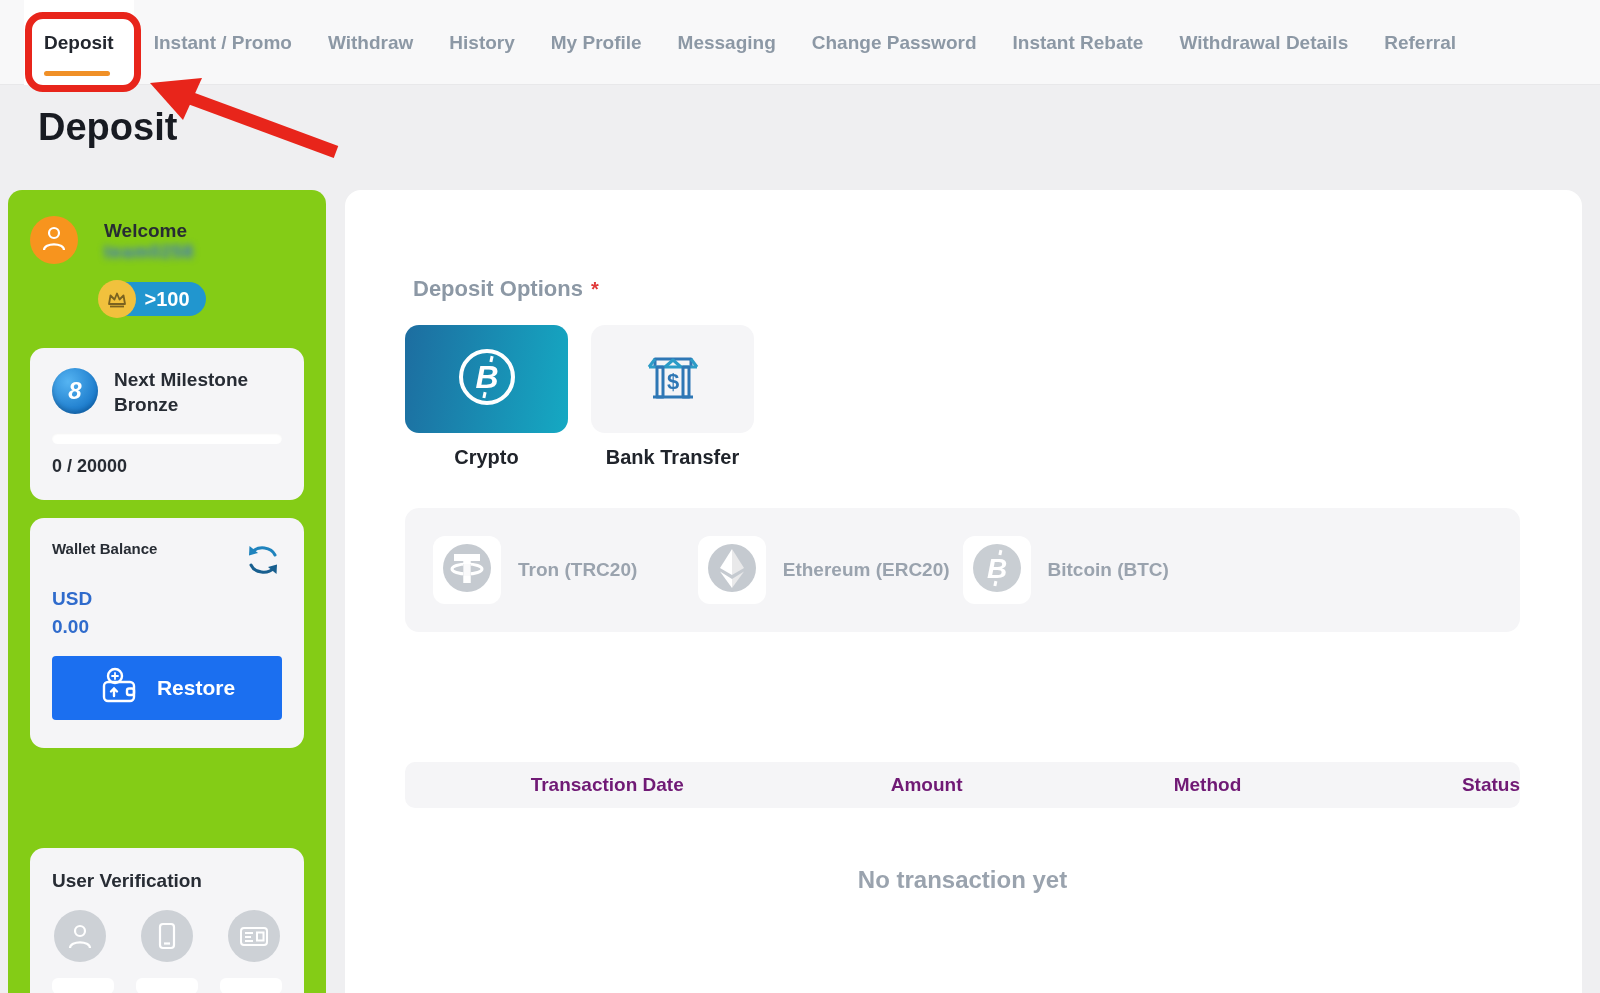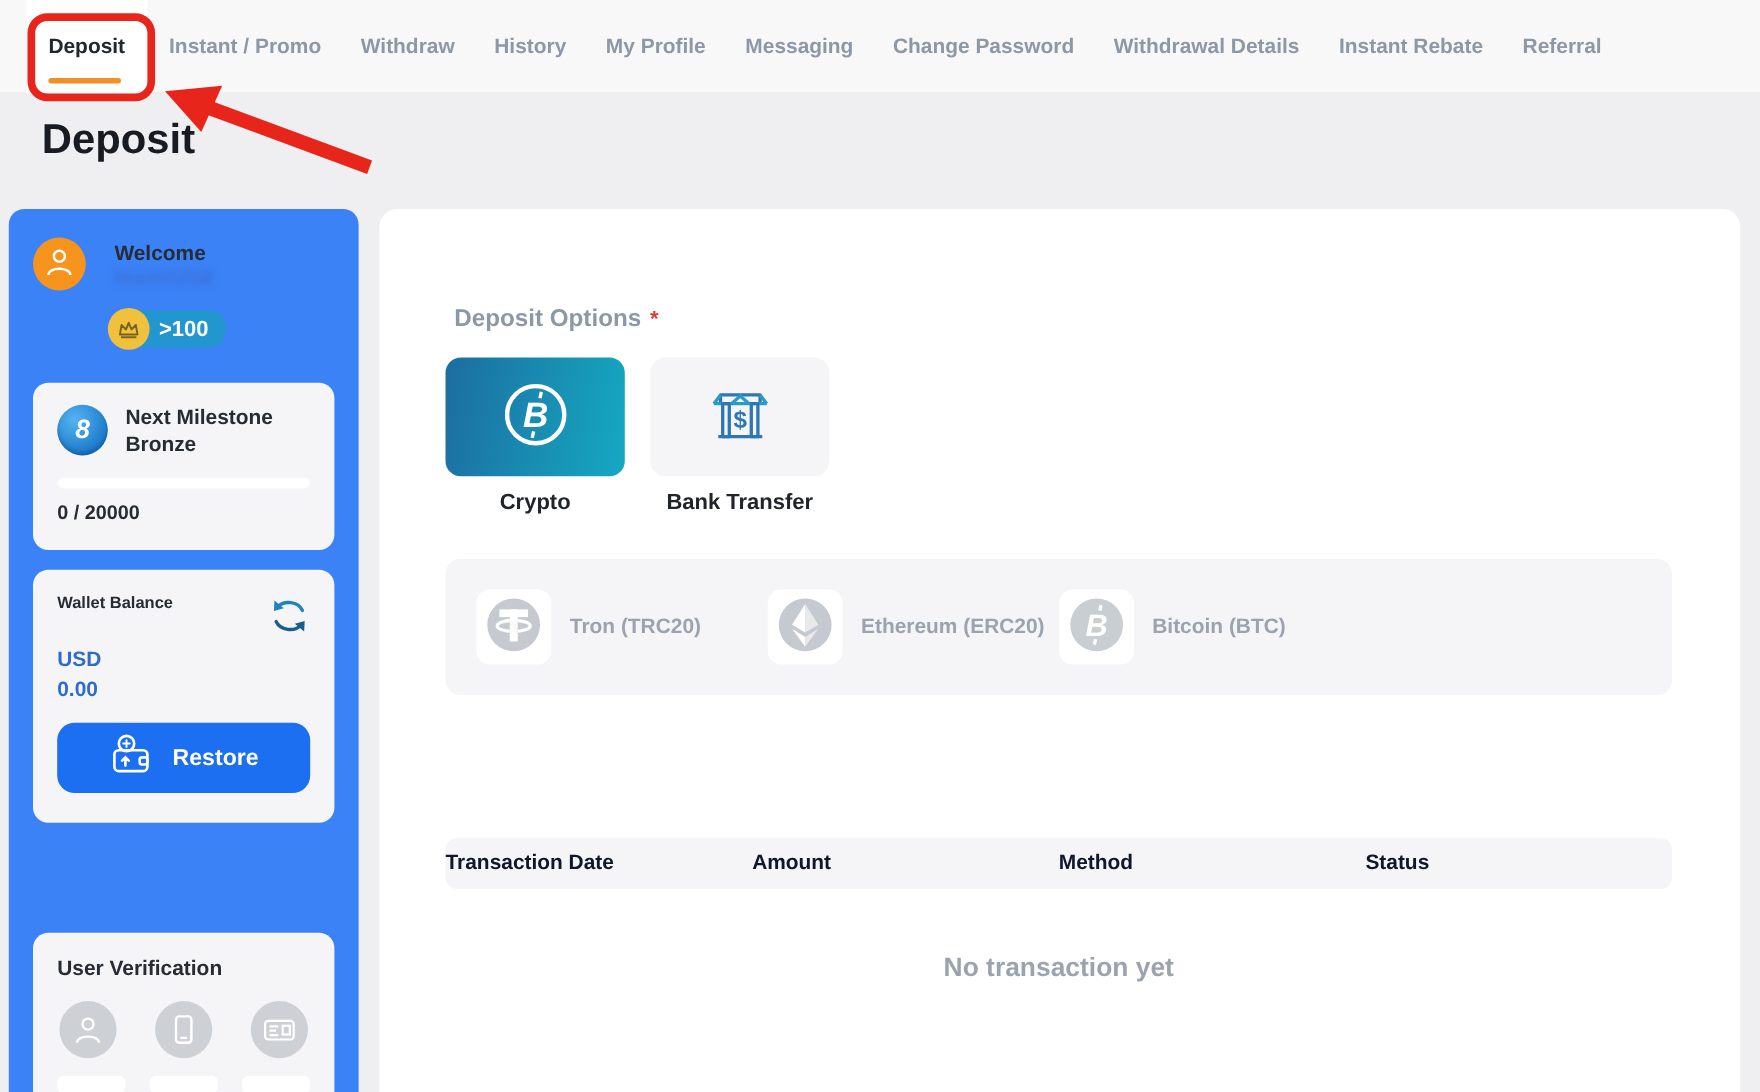--- a/index.html
+++ b/index.html
@@ -31,21 +31,21 @@
   .annotation-box {
     position:absolute; left:25px; top:12px; width:116px; height:80px;
     border:7px solid #e8251b; border-radius:18px; z-index:6; pointer-events:none;
   }
   .annotation-arrow { position:absolute; left:140px; top:72px; z-index:6; pointer-events:none; }
   
   .page-title { position:absolute; left:38px; top:106px; font-size:38px; font-weight:600; color:#181b22; }
   
   .sidebar {
     position:absolute; left:8px; top:190px; width:318px; height:803px;
-    background:#3b82f6; border-radius:14px 14px 0 0; overflow:hidden;
+    background:#84cc16; border-radius:14px 14px 0 0; overflow:hidden;
   }
   .main-panel {
     position:absolute; left:345px; top:190px; width:1237px; height:803px;
     background:#fff; border-radius:16px 16px 0 0;
   }
   .card { background:#f5f5f7; border-radius:14px; position:absolute; left:22px; right:22px; }
   
   .welcome { position:absolute; left:22px; top:14px; right:22px; }
   .welcome-row { display:flex; gap:26px; align-items:flex-start; padding-top:12px; }
   .avatar {
@@ -82,21 +82,21 @@
   }
   .progress-fill { height:100%; width:0%; background:#f09027; border-radius:6px; }
   .mile-count { margin-top:12px; font-size:18px; font-weight:600; color:#272c34; }
   
   .wallet { top:328px; height:230px; padding:22px; }
   .wallet-head { display:flex; justify-content:space-between; align-items:flex-start; }
   .wallet-title { font-size:15px; font-weight:700; color:#272c34; }
   .refresh-btn { cursor:pointer; margin-top:2px; }
   .wallet-currency, .wallet-amount { font-size:19px; font-weight:600; color:#2f6bcc; margin-top:6px; }
   .restore-btn {
-    margin-top:18px; height:64px; width:100%; border:none; border-radius:16px;
+    margin-top:18px; height:64px; width:100%; border:none; border-radius:4px;
     background:#1b6ff0; color:#fff; font-size:21px; font-weight:600;
     font-family:"Liberation Sans", sans-serif;
     display:flex; align-items:center; justify-content:center; gap:16px; cursor:pointer;
   }
   
   .auto-row {
     position:absolute; left:22px; right:22px; top:578px;
     display:flex; align-items:center; justify-content:space-between; padding:0 8px 0 8px;
   }
   .auto-label { font-size:19px; font-weight:600; color:#272c34; }
@@ -141,39 +141,39 @@
     width:68px; height:68px; border-radius:12px; background:#fff;
     display:flex; align-items:center; justify-content:center;
   }
   .network-label { font-size:19px; font-weight:600; color:#9aa3ae; }
   
   .table-header {
     position:absolute; left:60px; top:572px; width:1115px; height:46px;
     background:#f5f5f7; border-radius:10px;
     display:grid; grid-template-columns:repeat(4, 1fr); align-items:center;
   }
-  .table-header > div { text-align:left; font-size:19px; font-weight:700; color:#0f172a; }
+  .table-header > div { text-align:right; font-size:19px; font-weight:700; color:#701a75; }
   .empty-message {
     position:absolute; left:60px; top:676px; width:1115px; text-align:center;
     font-size:24px; font-weight:600; color:#9aa3ae;
   }
 </style>
 </head>
 <body>
 
 <nav class="topnav">
   <span class="nav-item active">Deposit</span>
   <span class="nav-item">Instant / Promo</span>
   <span class="nav-item">Withdraw</span>
   <span class="nav-item">History</span>
   <span class="nav-item">My Profile</span>
   <span class="nav-item">Messaging</span>
   <span class="nav-item">Change Password</span>
+  <span class="nav-item">Instant Rebate</span>
   <span class="nav-item">Withdrawal Details</span>
-  <span class="nav-item">Instant Rebate</span>
   <span class="nav-item">Referral</span>
 </nav>
 
 <div class="annotation-box"></div>
 <svg class="annotation-arrow" width="210" height="90" viewBox="0 0 210 90">
   <line x1="196" y1="80" x2="50" y2="26" stroke="#e8251b" stroke-width="13"></line>
   <polygon points="10,11 62,6 43,48" fill="#e8251b"></polygon>
 </svg>
 
 <h1 class="page-title">Deposit</h1>

